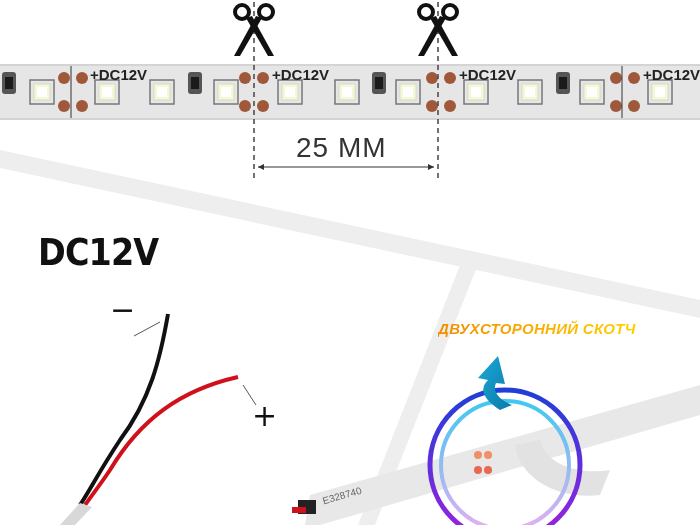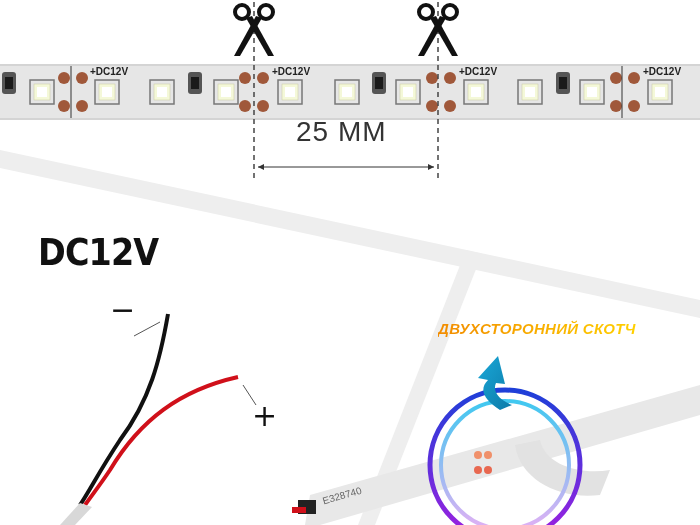--- a/index.html
+++ b/index.html
@@ -1,24 +1,24 @@
 <!DOCTYPE html>
 <html><head>
 <meta charset="utf-8">
 <style>
   html, body { margin:0; padding:0; }
   body { width:700px; height:525px; overflow:hidden; background:#ffffff; position:relative; font-family:"DejaVu Sans", sans-serif; }
   .abs { position:absolute; }
   #scene { position:absolute; left:0; top:0; width:700px; height:525px; }
-  .lbl-25mm { left:296px; top:116px; font-family:"Liberation Sans", sans-serif; font-size:28px; font-weight:300; color:#333; letter-spacing:1px; }
+  .lbl-25mm { left:296px; top:132px; font-family:"Liberation Sans", sans-serif; font-size:28px; font-weight:300; color:#333; letter-spacing:1px; }
   .lbl-dc12v { left:38px; top:230px; font-family:"DejaVu Sans", sans-serif; font-size:38px; font-weight:bold; color:#111; letter-spacing:-1px; transform:scaleX(0.88); transform-origin:left; }
   .lbl-minus { left:110px; top:292px; font-size:30px; color:#111; }
   .lbl-plus { left:252px; top:398px; font-size:30px; color:#111; }
   .lbl-tape { left:438px; top:320px; font-family:Liberation Sans, sans-serif; font-size:15px; font-weight:bold; font-style:italic; color:#f5a800; letter-spacing:0.3px; background:linear-gradient(90deg,#f28c00,#ffd000); -webkit-background-clip:text; background-clip:text; color:transparent; }
-  .pcb-lbl { font-family:"Liberation Sans", sans-serif; font-size:10px; font-weight:bold; color:#222; }
+  .pcb-lbl { font-family:"Liberation Sans", sans-serif; font-size:15px; font-weight:bold; color:#222; }
 </style>
 </head>
 <body>
 
 <svg id="scene" viewBox="0 0 700 525" xmlns="http://www.w3.org/2000/svg">
   <defs>
     <linearGradient id="ringOuter" x1="0" y1="0" x2="0" y2="1">
       <stop offset="0" stop-color="#1e3fd8"></stop>
       <stop offset="1" stop-color="#a020e0"></stop>
     </linearGradient>

